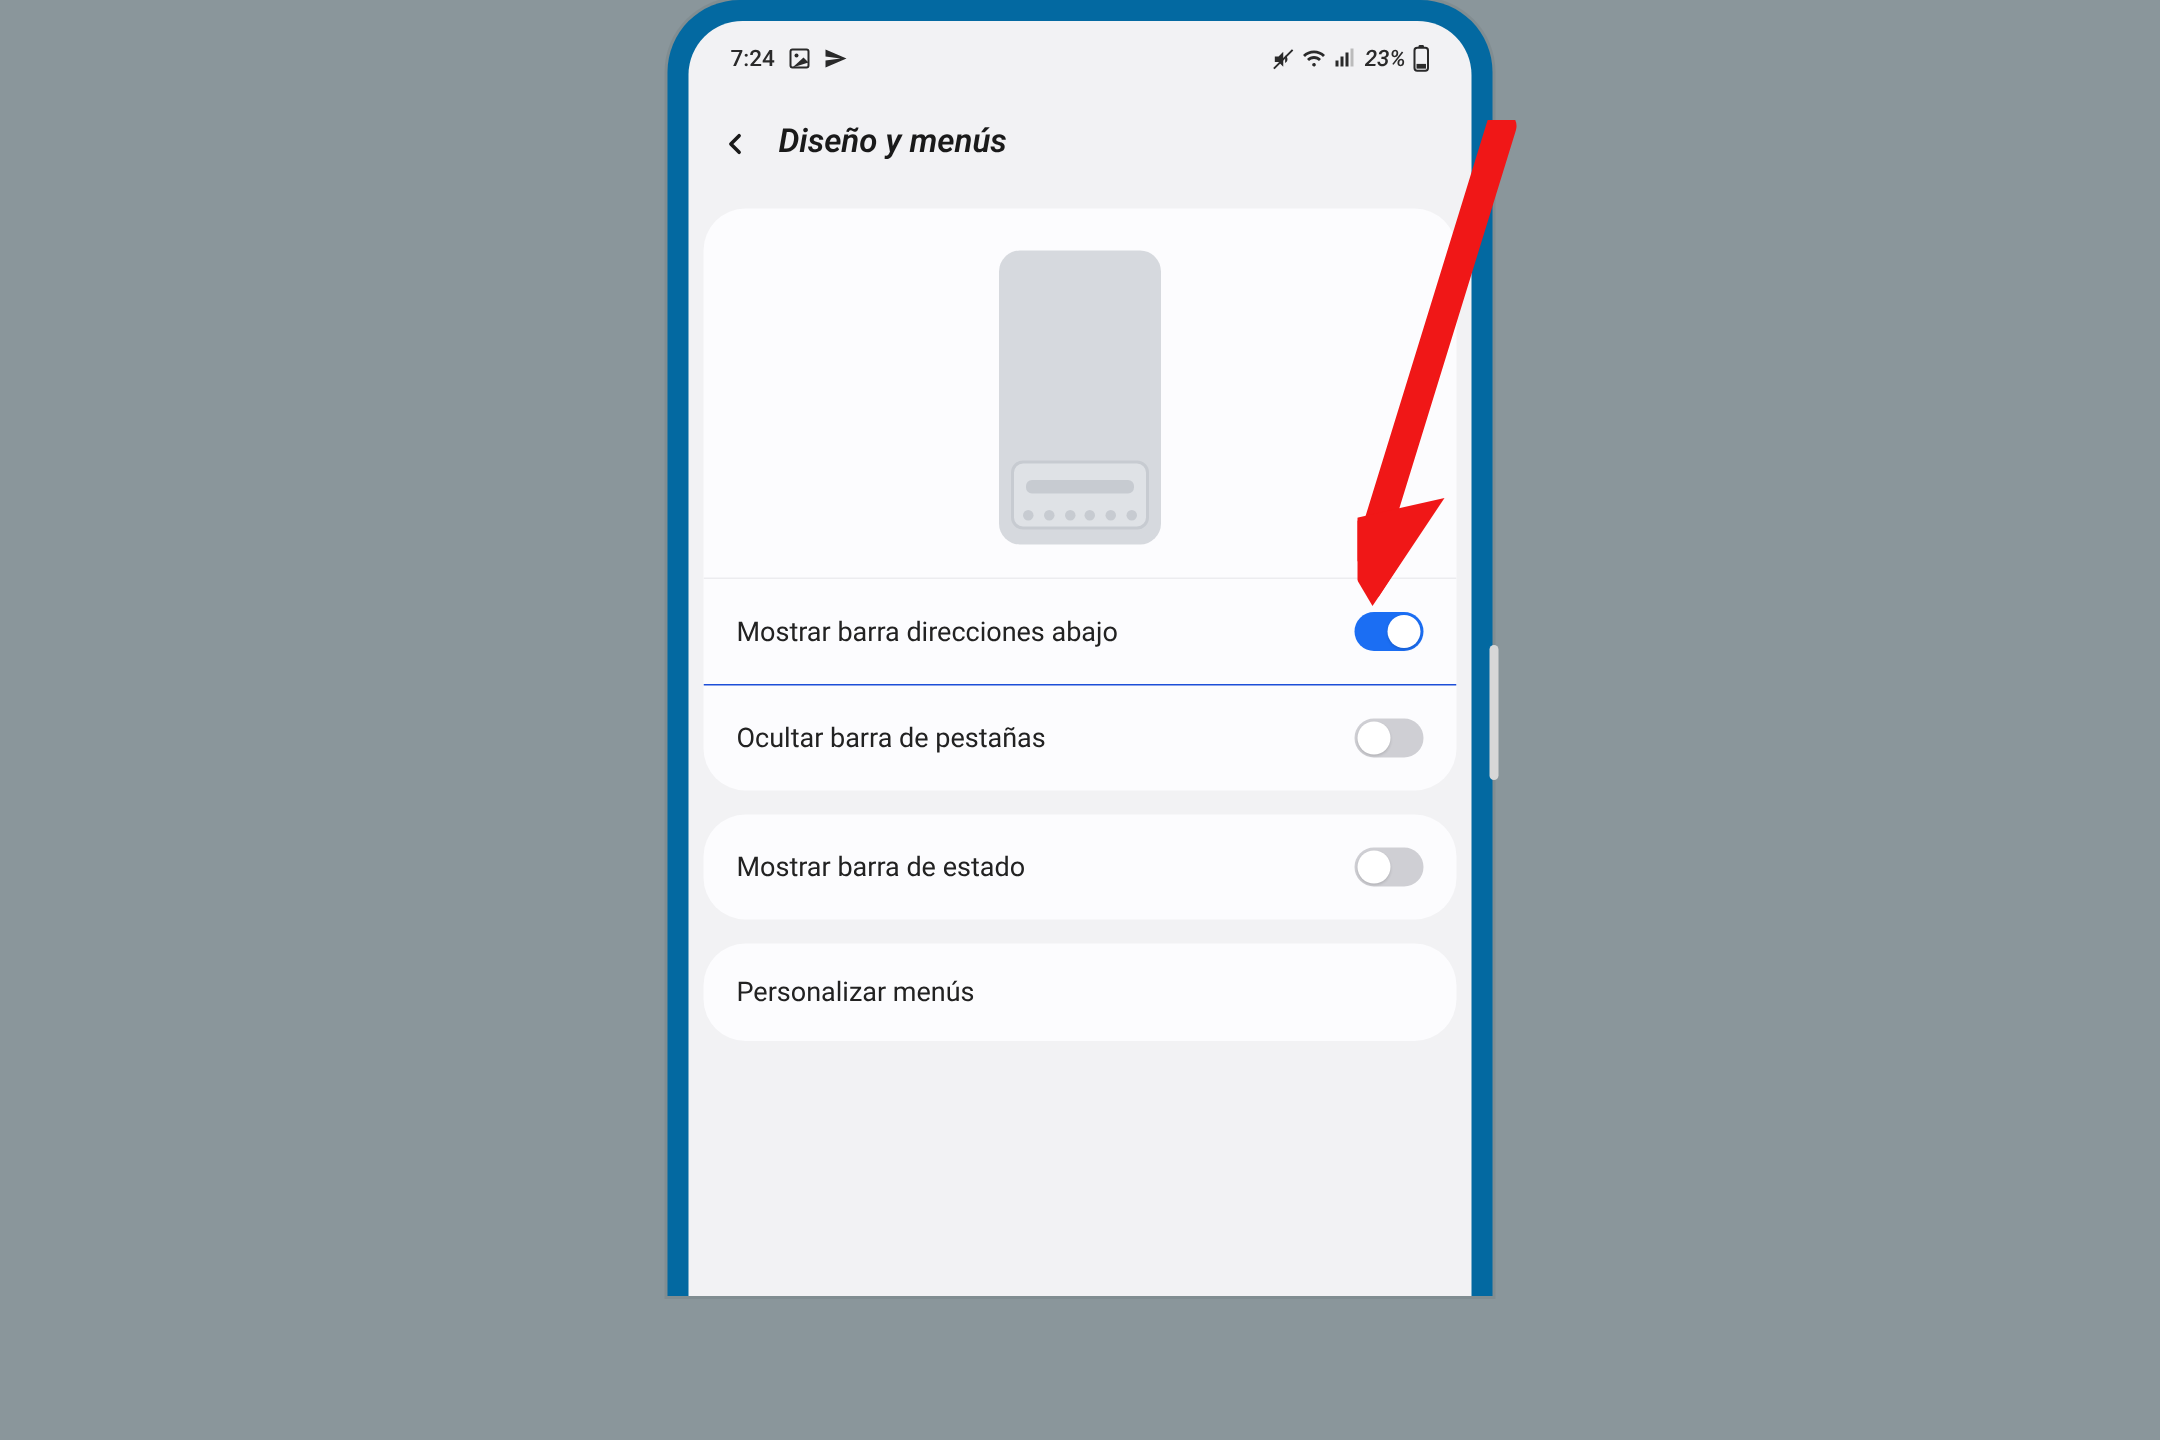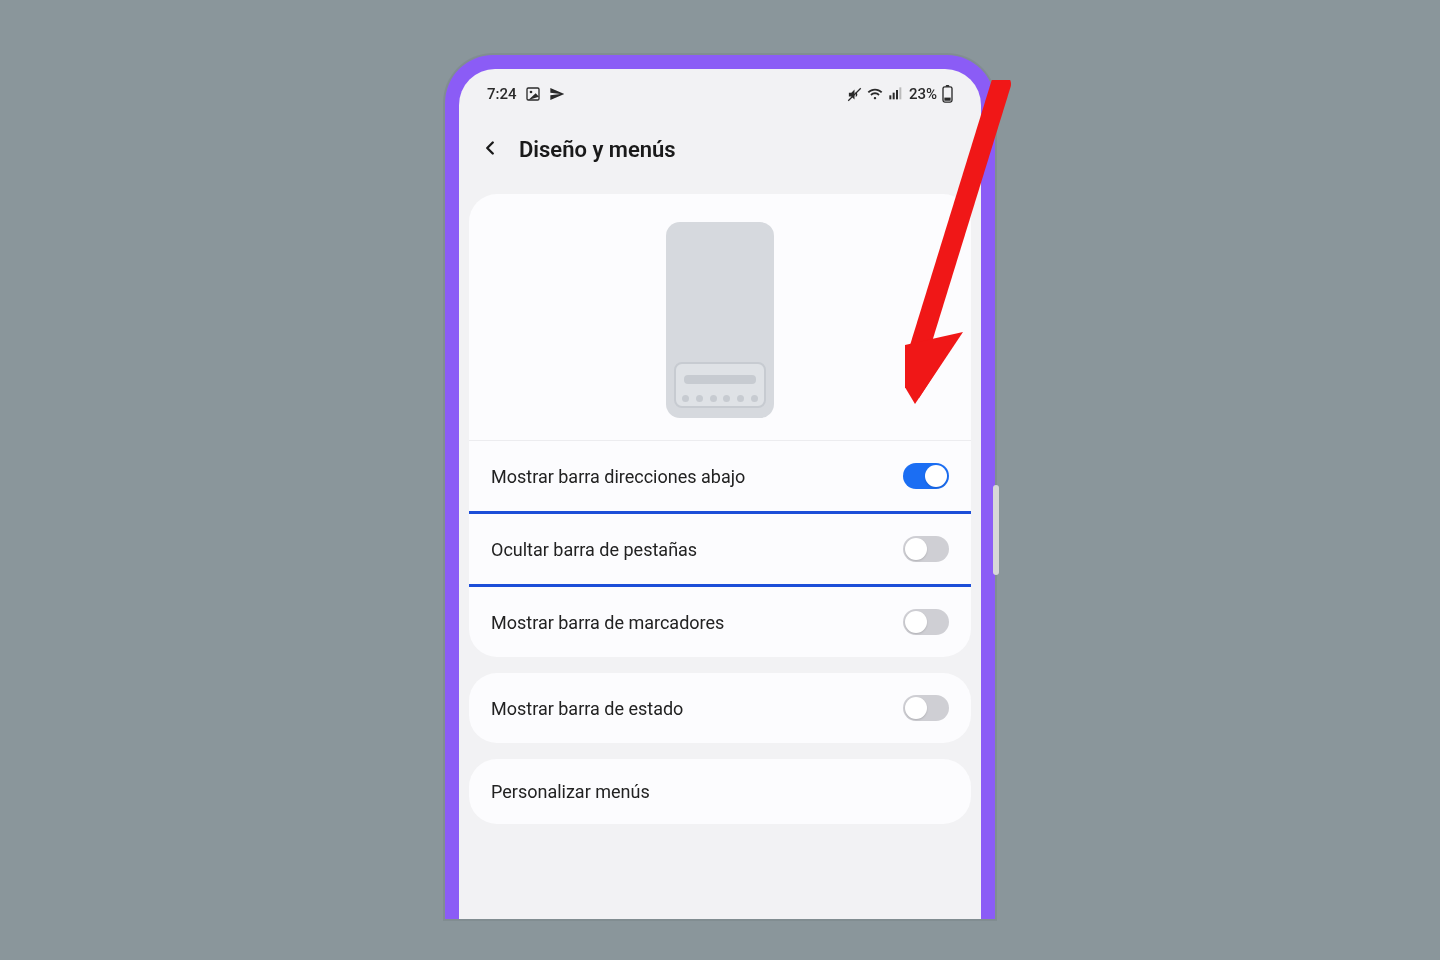--- a/index.html
+++ b/index.html
@@ -9,22 +9,21 @@
       background: #8a969b;
       font-family: -apple-system, BlinkMacSystemFont, 'Segoe UI', Roboto, sans-serif;
       position: relative;
       display: flex;
       justify-content: center;
       align-items: flex-start;
     }
     .phone-frame {
       position: relative;
       width: 550px;
-      margin-top: 55px;
-      background: #8b5cf6;
+      background: #0369a1;
       border-radius: 48px 48px 0 0;
       padding: 14px 14px 0 14px;
       box-shadow: 0 0 0 2px rgba(0,0,0,0.06);
     }
     .phone-side-button {
       position: absolute;
       right: -4px;
       top: 430px;
       width: 6px;
       height: 90px;
@@ -48,30 +47,32 @@
     }
     .status-left {
       display: flex;
       align-items: center;
       gap: 8px;
     }
     .status-right {
       display: flex;
       align-items: center;
       gap: 5px;
+      font-style: italic;
     }
     .status-icon {
       display: inline-flex;
       align-items: center;
     }
     .header {
       display: flex;
-      align-items: flex-start;
+      align-items: flex-end;
       gap: 18px;
       padding: 28px 20px 26px 20px;
+      font-style: italic;
     }
     .back-btn {
       cursor: pointer;
       display: inline-flex;
     }
     .header-title {
       font-size: 22px;
       font-weight: 600;
       color: #1a1a1a;
     }
@@ -128,21 +129,21 @@
       width: 7px;
       height: 7px;
       background: #c7cbd1;
       border-radius: 50%;
     }
     .setting-row {
       display: flex;
       align-items: center;
       justify-content: space-between;
       padding: 22px 22px;
-      border-bottom: 3px solid #1d4ed8;
+      border-bottom: 1px solid #1d4ed8;
     }
     .setting-row:last-child { border-bottom: none; }
     .setting-label {
       font-size: 18px;
       color: #222;
     }
     .toggle {
       width: 46px;
       height: 26px;
       border-radius: 14px;
@@ -251,26 +252,20 @@
         <span class="toggle on">
             <span class="toggle-knob"></span>
           </span>
       </div>
       <div class="setting-row">
         <span class="setting-label">Ocultar barra de pestañas</span>
         <span class="toggle off">
             <span class="toggle-knob"></span>
           </span>
       </div>
-      <div class="setting-row">
-        <span class="setting-label">Mostrar barra de marcadores</span>
-        <span class="toggle off">
-            <span class="toggle-knob"></span>
-          </span>
-      </div>
     </div>
 
     <div class="card">
       <div class="setting-row">
         <span class="setting-label">Mostrar barra de estado</span>
         <span class="toggle off">
             <span class="toggle-knob"></span>
           </span>
       </div>
     </div>

